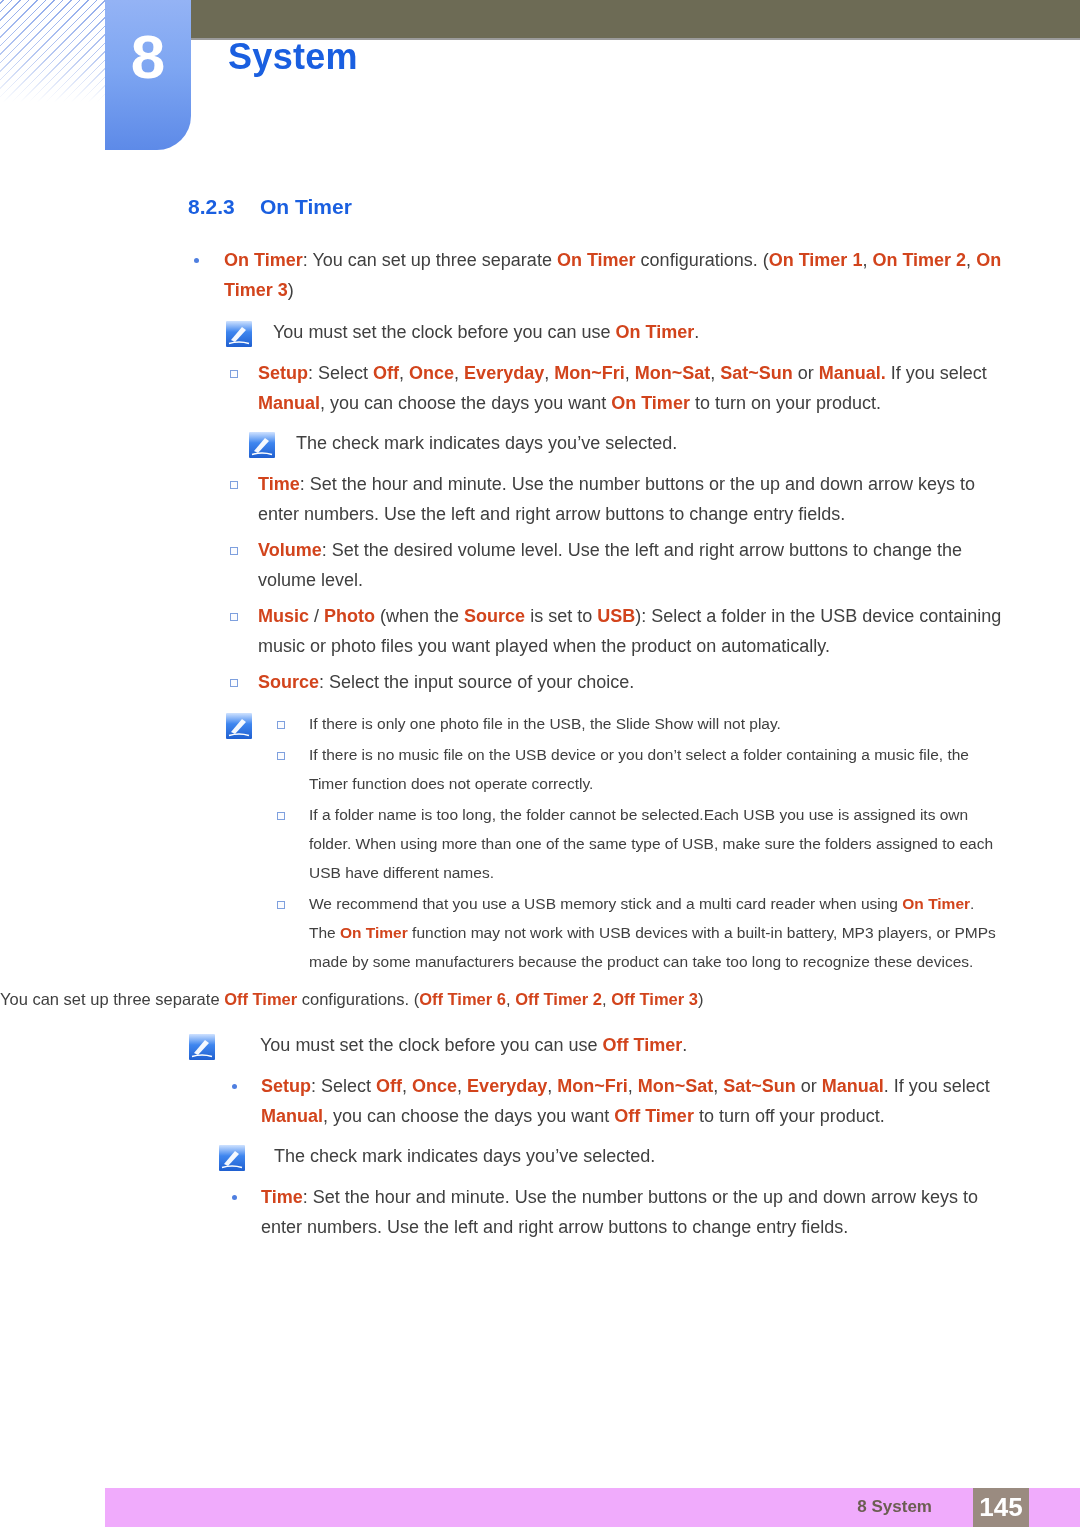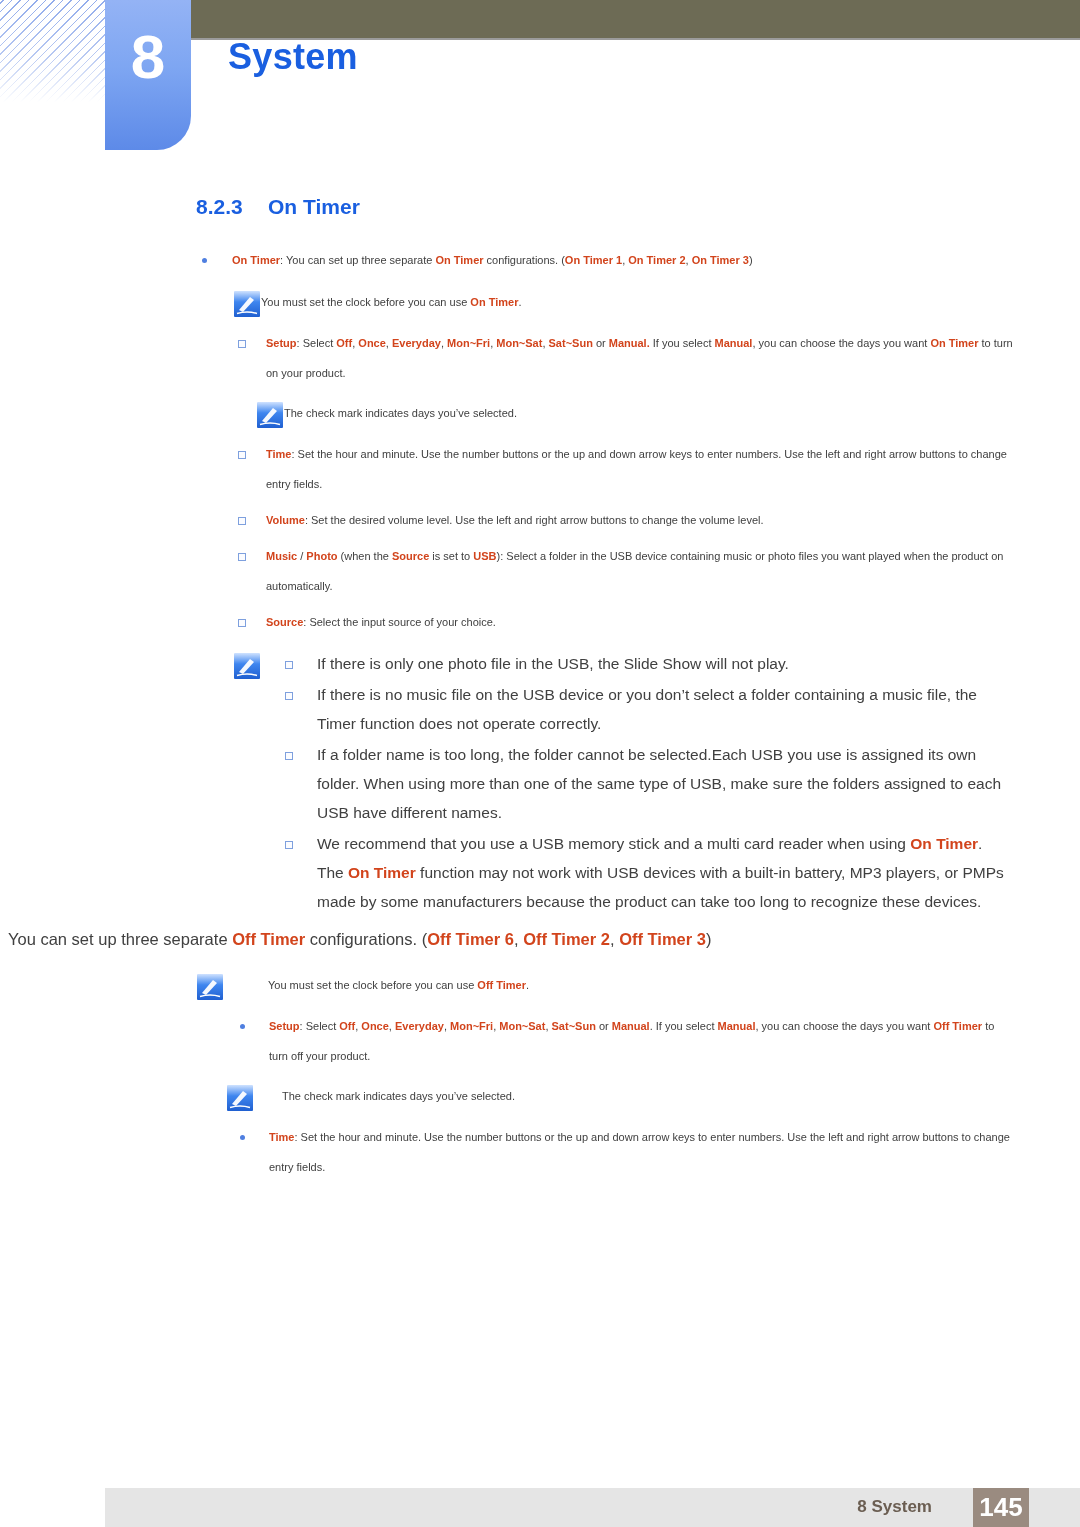--- a/index.html
+++ b/index.html
@@ -59,21 +59,21 @@
     left: 228px; top: 36px;
     font-size: 36px;
     font-weight: bold;
     color: #1a5fe0;
     letter-spacing: .3px;
   }
 
   
   .page {
     position: absolute;
-    left: 8px; top: 195px;
+    left: 0; top: 195px;
     width: 904px;
   }
 
   .h2 {
     font-size: 21px;
     font-weight: bold;
     color: #1a5fe0;
     margin: 0 0 26px 188px;
   }
   .h2 .num { display: inline-block; min-width: 72px; }
@@ -87,21 +87,21 @@
 
   .lvl0 { margin-left: 190px; width: 812px; }
 
   
   .row {
     display: flex;
     align-items: flex-start;
     margin-bottom: 6px;
   }
   .row .txt {
-    font-size: 11px;
+    font-size: 18px;
     line-height: 30px;
     color: #404040;
     flex: 1;
   }
 
   
   .mk {
     flex: 0 0 auto;
     display: block;
   }
@@ -147,38 +147,39 @@
   .ind-note-off { margin-left: 188px; width: 815px; }
   .ind-sub-off  { margin-left: 228px; width: 778px; }
   .ind-note3    { margin-left: 218px; width: 790px; }
 
   .gap-a { margin-top: 12px; }
   .gap-b { margin-top: 10px; }
 
   .note-txt {
     font-size: 15.5px;
     line-height: 29px;
+    padding-left: 20px;
   }
 
   
   .notelist { flex: 1; }
   .notelist .row { margin-bottom: 2px; }
   .notelist .row .txt { font-size: 15.5px; line-height: 29px; }
 
   
   b.k { color: #d2441c; font-weight: bold; }
 
   .h2b { margin-top: 44px; }
 
   
   .footer {
     position: absolute;
     left: 105px; top: 1488px;
     width: 975px; height: 39px;
-    background: #e5e5e5;
+    background: #f0abfc;
   }
   .footer-label {
     position: absolute;
     right: 148px; top: 9px;
     font-size: 17px;
     font-weight: bold;
     color: #6b5e52;
     white-space: nowrap;
   }
   .footer-page {

